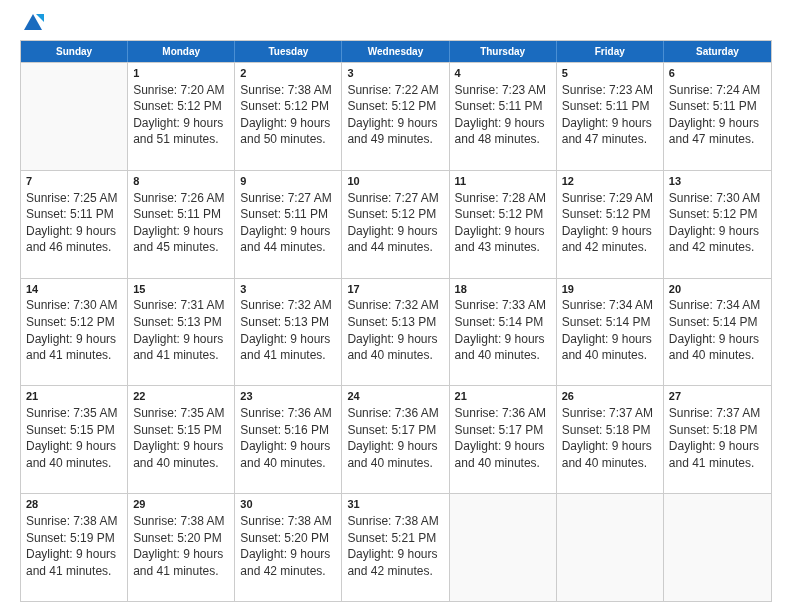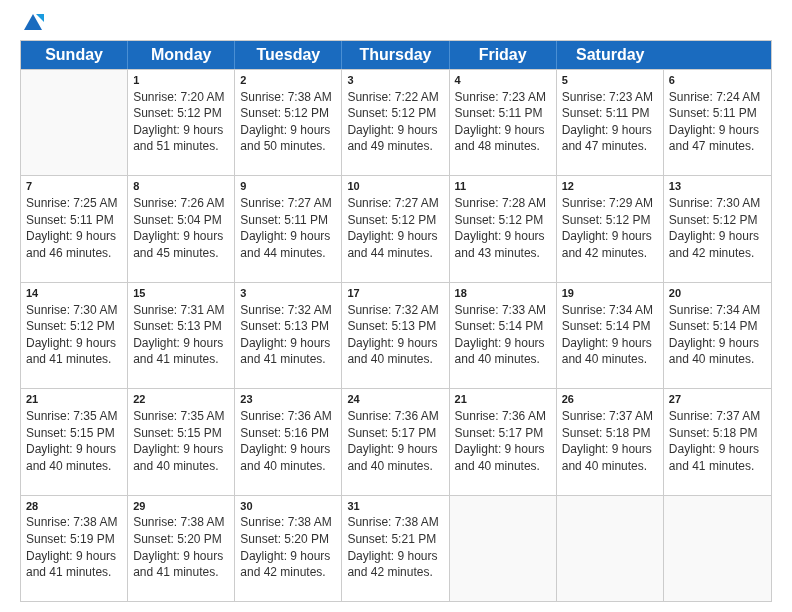--- a/index.html
+++ b/index.html
@@ -62,21 +62,21 @@
       flex-direction: column;
       border: 1px solid #ccc;
     }
     .cal-header-row {
       display: grid;
       grid-template-columns: repeat(7, 1fr);
       background: #1a6bbf;
     }
     .cal-header-cell {
       color: #fff;
-      font-size: 16px;
+      font-size: 10px;
       font-weight: bold;
       text-align: center;
       padding: 5px 2px;
       border-right: 1px solid #4a8fd4;
     }
     .cal-header-cell:last-child { border-right: none; }
     .cal-body {
       display: flex;
       flex-direction: column;
       flex: 1;
@@ -138,20 +138,21 @@
     <div class="title-block">
       <div class="month-title"></div>
       <div class="location-title"></div>
     </div>
   </div>
   <div class="calendar">
     <div class="cal-header-row">
     <div class="cal-header-cell">Sunday</div>
         <div class="cal-header-cell">Monday</div>
         <div class="cal-header-cell">Tuesday</div>
+        <div class="cal-header-cell">Wednesday</div>
         <div class="cal-header-cell">Thursday</div>
         <div class="cal-header-cell">Friday</div>
         <div class="cal-header-cell">Saturday</div>
       </div>
     <div class="cal-body">
     <div class="cal-row">
           <div class="cal-cell empty"></div>
           <div class="cal-cell">
             <span class="day-num">1</span>
             <div class="cell-text" style="white-space: pre-line;">Sunrise: 7:20 AM
@@ -192,21 +193,21 @@
         <div class="cal-row">
           <div class="cal-cell">
             <span class="day-num">7</span>
             <div class="cell-text" style="white-space: pre-line;">Sunrise: 7:25 AM
 Sunset: 5:11 PM
 Daylight: 9 hours and 46 minutes.</div>
           </div>
           <div class="cal-cell">
             <span class="day-num">8</span>
             <div class="cell-text" style="white-space: pre-line;">Sunrise: 7:26 AM
-Sunset: 5:04 PM
+Sunset: 5:11 PM
 Daylight: 9 hours and 45 minutes.</div>
           </div>
           <div class="cal-cell">
             <span class="day-num">9</span>
             <div class="cell-text" style="white-space: pre-line;">Sunrise: 7:27 AM
 Sunset: 5:11 PM
 Daylight: 9 hours and 44 minutes.</div>
           </div>
           <div class="cal-cell">
             <span class="day-num">10</span>

